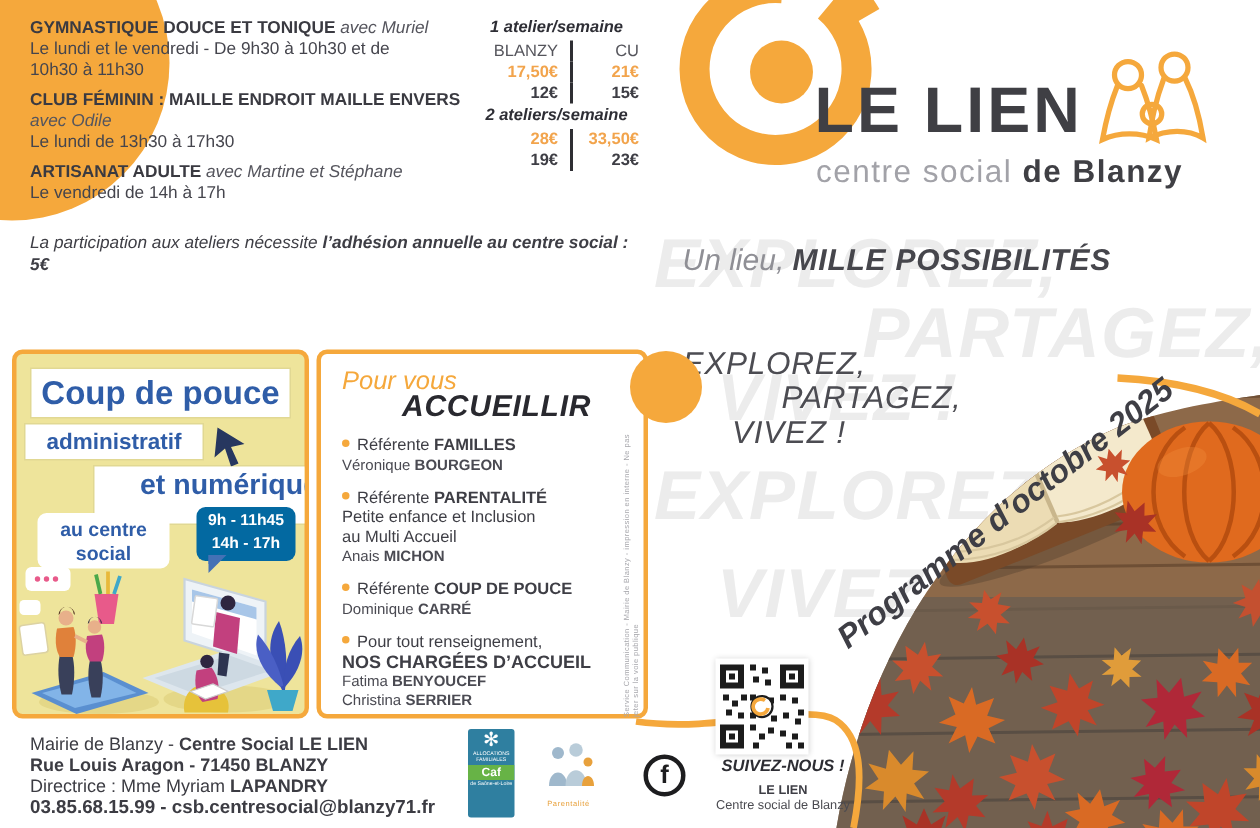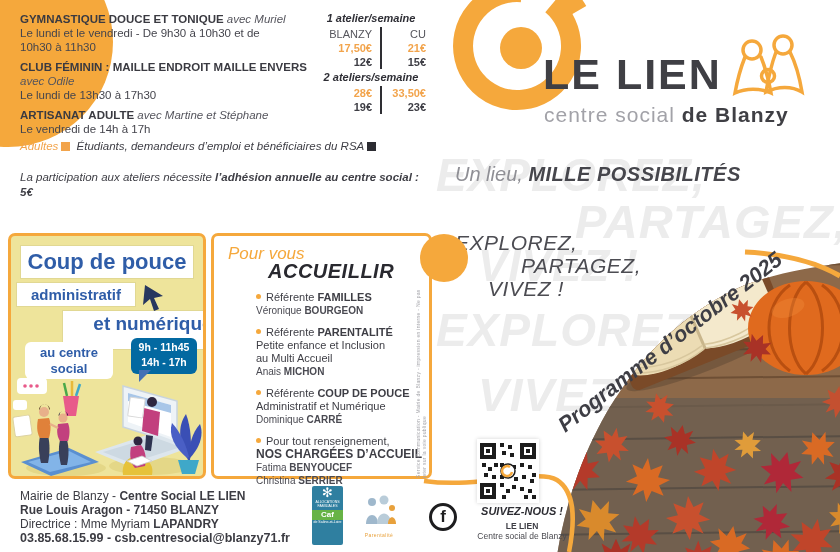--- a/index.html
+++ b/index.html
@@ -32,21 +32,21 @@
   #coup{left:8px;top:233px;width:198px;height:246px;background:#eee49b;overflow:hidden;}
   #accueil{left:211px;top:233px;width:221px;height:246px;background:#ffffff;padding:8px 0 0 14px;}
   .wbox{position:absolute;background:#fff;color:#2f5da8;font-weight:bold;box-shadow:0 0 0 1px rgba(0,0,0,0.05);}
   .bubble{position:absolute;background:#fff;color:#2f5da8;font-weight:bold;border-radius:6px;}
   .bubble:after{content:"";position:absolute;left:10px;bottom:-8px;border:6px solid transparent;border-top-color:#fff;border-left-color:#fff;}
   .chip{position:absolute;background:#0369a1;color:#fff;font-weight:bold;border-radius:6px;text-align:center;}
   .chip:after{content:"";position:absolute;left:8px;bottom:-8px;border:6px solid transparent;border-top-color:#4471b5;border-left-color:#4471b5;}
   
   .acc-pre{font-size:17px;color:#f5a83c;font-style:italic;}
   .acc-title{font-size:20px;font-weight:bold;font-style:italic;color:#29292f;margin:-4px 0 8px 40px;letter-spacing:0.5px;}
-  .acc-item{font-size:11px;line-height:13px;margin-bottom:9px;color:#3e3e45;margin-left:28px;}
+  .acc-item{font-size:11px;line-height:13px;margin-bottom:9px;color:#3e3e45;}
   .dot{display:inline-block;width:5px;height:5px;border-radius:50%;background:#f5a83c;margin-right:5px;vertical-align:2px;}
   .acc-name{font-size:10px;color:#4a4a52;}
   
   .foot{left:20px;top:489px;width:300px;font-size:12px;line-height:14px;color:#3c3c43;}
   
   .lelien{left:543px;top:50px;font-size:43px;font-weight:800;letter-spacing:2px;color:#3f3f44;}
   .lelien-sub{left:544px;top:103px;font-size:21px;letter-spacing:1px;color:#a2a2a8;}
   .tagline{left:455px;top:163px;font-size:20px;font-style:italic;color:#8f8f95;}
   .tagline .b{color:#46464c;letter-spacing:0.5px;}
   .wm{position:absolute;font-weight:bold;font-style:italic;color:#ececec;letter-spacing:1px;white-space:nowrap;z-index:1;}
@@ -112,24 +112,20 @@
         <span class="c1 vo">28€</span>
         <span class="c2 vo">33,50€</span>
       </div>
     <div class="pt-row">
         <span class="c1 v">19€</span>
         <span class="c2 v">23€</span>
       </div>
   </div>
 
   <div class="abs subs" style="z-index:1;">
-    <div>
-      <span class="org">Adultes</span><span class="sq" style="background:#f2a44c;"></span>
-      <span>Étudiants, demandeurs d’emploi et bénéficiaires du RSA</span><span class="sq" style="background:#2c2c32;"></span>
-    </div>
     <div style="margin-top:16px;">
       <span>La participation aux ateliers nécessite </span><span class="b">l’adhésion annuelle au centre social : 5€</span>
     </div>
   </div>
 
   <div class="abs card" id="coup" style="z-index:1;">
     <div class="wbox" style="left:10px;top:10px;width:172px;height:32px;font-size:22px;text-align:center;line-height:32px;">
       <span>Coup de pouce</span>
     </div>
     <div class="wbox" style="left:6px;top:47px;width:118px;height:23px;font-size:15px;text-align:center;line-height:23px;">
@@ -210,21 +206,20 @@
       <div class="acc-name"><span>Véronique </span><span class="b">BOURGEON</span></div>
     </div>
     <div class="acc-item">
       <div><span class="dot"></span><span>Référente </span><span class="b">PARENTALITÉ</span></div>
       <div>Petite enfance et Inclusion</div>
       <div>au Multi Accueil</div>
       <div class="acc-name"><span>Anais </span><span class="b">MICHON</span></div>
     </div>
     <div class="acc-item">
       <div><span class="dot"></span><span>Référente </span><span class="b">COUP DE POUCE</span></div>
-      <div>Administratif et Numérique</div>
       <div class="acc-name"><span>Dominique </span><span class="b">CARRÉ</span></div>
     </div>
     <div class="acc-item">
       <div><span class="dot"></span><span>Pour tout renseignement,</span></div>
       <div class="b" style="font-size:12px;">NOS CHARGÉES D’ACCUEIL</div>
       <div class="acc-name"><span>Fatima </span><span class="b">BENYOUCEF</span></div>
       <div class="acc-name"><span>Christina </span><span class="b">SERRIER</span></div>
     </div>
   </div>
 

